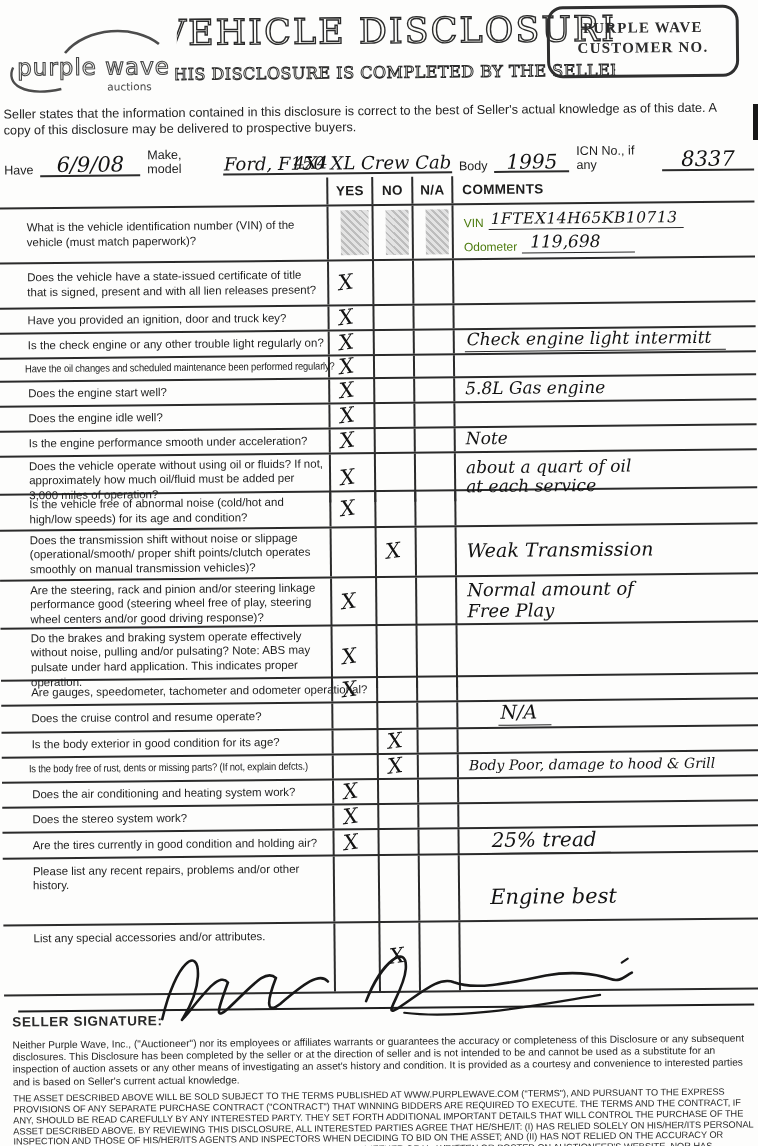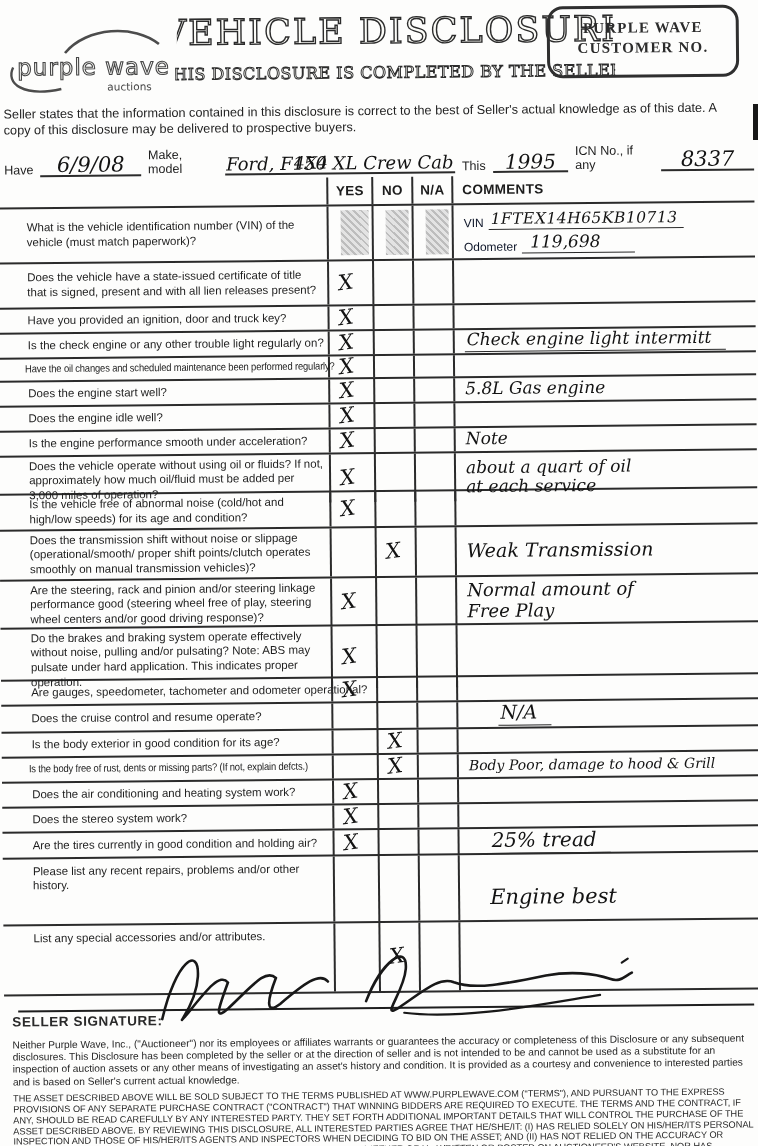--- a/index.html
+++ b/index.html
@@ -48,21 +48,21 @@
   .nowrapq .q{white-space:nowrap;}
   .condq .q{font-size:10.5px;letter-spacing:-0.2px;white-space:nowrap;transform:scaleX(0.9);transform-origin:left center;}
   .topq .q{align-items:flex-start;padding-top:5px;}
   .cmt-ul .cmt{border-bottom:1.5px solid #2a2a2a;padding:0 14px 2px 2px;}
   .cmt-wide .cmt{white-space:nowrap;}
   .r23{height:23px}.r25{height:25px}.r26{height:26px}.r27{height:27px}.r36{height:36px}
   .r38{height:38px}.r45{height:45px}.r48{height:48px}.r50{height:50px}.r52{height:52px}
   .r57{height:57px}.r67{height:67px}.r70{height:70px}
   .shade{flex:1;align-self:stretch;margin:4px 3px;background:repeating-linear-gradient(45deg,#bdbdbd 0 2px,#e3e3e3 2px 5px);}
   .vinline{display:flex;align-items:flex-end;gap:5px;margin:2px 0;}
-  .vinlbl{font-size:12px;color:#0f172a;}
+  .vinlbl{font-size:12px;color:#4d7c0f;}
   .vinval{font-size:15.5px;border-bottom:1.5px solid #2a2a2a;padding:0 6px 1px 2px;letter-spacing:0.5px;}
   .odoval{font-size:17px;border-bottom:1.5px solid #2a2a2a;padding:0 34px 1px 8px;}
 
   
   .sig{position:relative;height:36px;margin-top:4px;}
   .sigline{position:absolute;left:14px;right:8px;top:10px;border-bottom:2px solid #1e1e1e;}
   .siglabel{position:absolute;left:8px;top:14px;font-weight:bold;font-size:13.5px;letter-spacing:0.6px;color:#2a2a2a;}
   .signature-svg{position:absolute;left:150px;top:-62px;z-index:2;}
   .legal1{margin:3px 8px 0 8px;font-size:10.2px;line-height:1.22;color:#272727;}
   .legal2{margin:5px 8px 0 8px;font-size:9.2px;line-height:1.17;color:#272727;}
@@ -95,21 +95,21 @@
     </div>
   </div>
 
   <div class="intro">Seller states that the information contained in this disclosure is correct to the best of Seller's actual knowledge as of this date. A copy of this disclosure may be delivered to prospective buyers.</div>
 
   <div class="fieldrow">
     <span>Have</span>
     <span class="uline v-date hw">6/9/08</span>
     <span>Make, model</span>
     <span class="uline v-make hw">Ford, F150 XL Crew Cab</span>
-    <span>This</span>
+    <span>Body</span>
     <span class="uline v-year hw">1995</span>
     <span>ICN No., if any</span>
     <span class="uline v-icn hw">8337</span>
   </div>
   <div class="make2 hw">4X4</div>
 
   <div class="vtable">
 
     <div class="trow thead" style="border-bottom:none;">
       <div></div>

